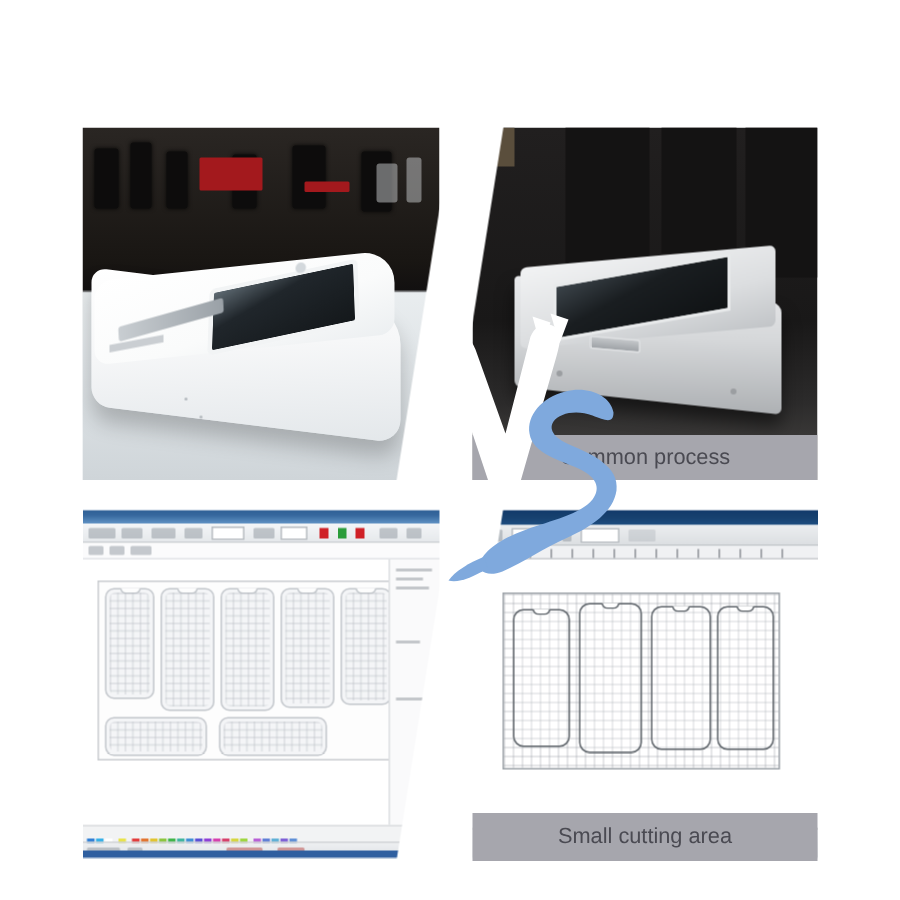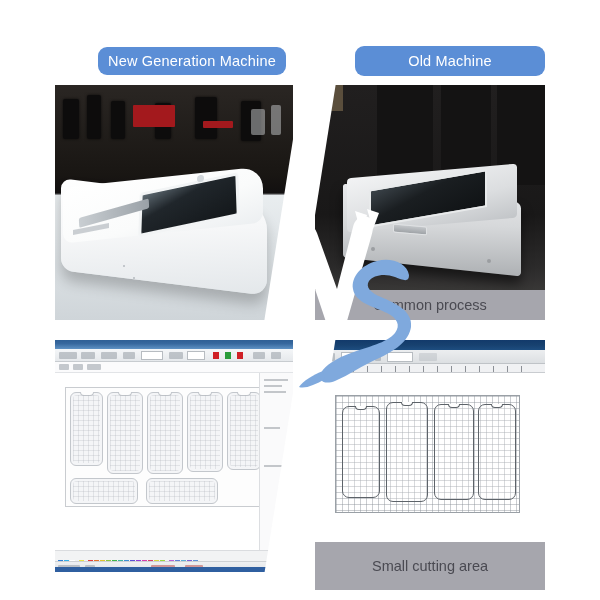--- a/index.html
+++ b/index.html
@@ -44,21 +44,21 @@
 
   
   .caption {
     position: absolute; bottom: 0; height: 30px;
     display: flex; align-items: center; justify-content: center;
     font-size: 14.5px; white-space: nowrap; z-index: 7;
   }
   .caption-good { left: 55px;  width: 238px; background: #5b8ed6; color: #ffffff; }
   .caption-bad  { right: 55px; width: 230px; background: #a6a6ad; color: #4a4a52; }
   #cap-large { bottom: 0; height: 34px; }
-  #cap-small { bottom: 2px; height: 48px; }
+  #cap-small { bottom: 2px; height: 32px; }
 
   
   .photo { position: absolute; inset: 0; }
   .bg-shop {
     position: absolute; inset: 0;
     background:
       linear-gradient(180deg, #2a2623 0%, #191613 38%, #121010 46%, #dfe3e6 47%, #eef1f3 100%);
   }
   .shelf-item {
     position: absolute; background: #0d0c0c; border-radius: 2px;
@@ -234,26 +234,20 @@
   
   .vs { position:absolute; z-index: 9; pointer-events:none; }
   #vs-top    { left: 236px; top: 118px; width: 128px; height: 190px; }
   .vs svg { width:100%; height:100%; display:block; }
 </style>
 </head>
 <body>
 
 <div class="page">
 
-  <div class="pill" id="pill-new">
-    <span>New Generation Machine</span>
-  </div>
-  <div class="pill" id="pill-old">
-    <span>Old Machine</span>
-  </div>
 
   <div class="section" id="section-machines">
 
     <div class="panel panel-left">
       <div class="photo">
         <div class="bg-shop"></div>
 
         <div class="shelf-item" style="left:8px;  top:14px; width:16px; height:40px;"></div>
         <div class="shelf-item" style="left:32px; top:10px; width:14px; height:44px;"></div>
         <div class="shelf-item" style="left:56px; top:16px; width:14px; height:38px;"></div>

